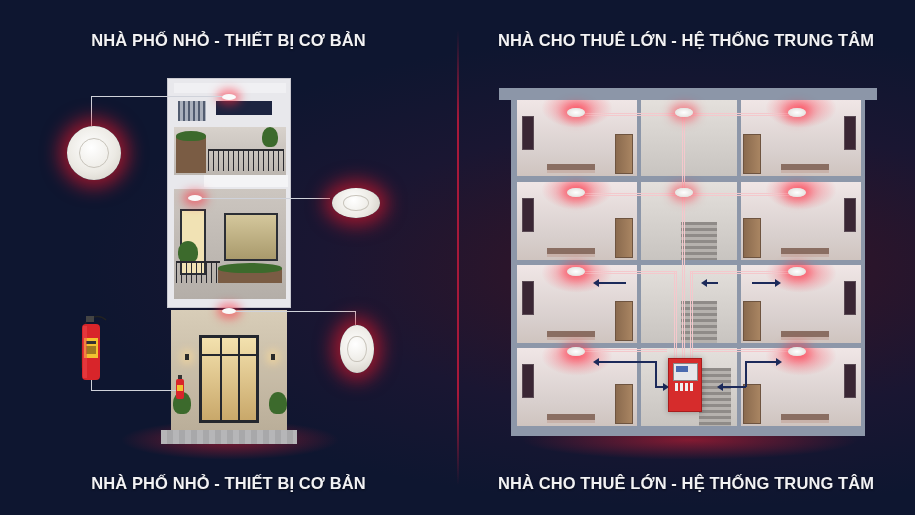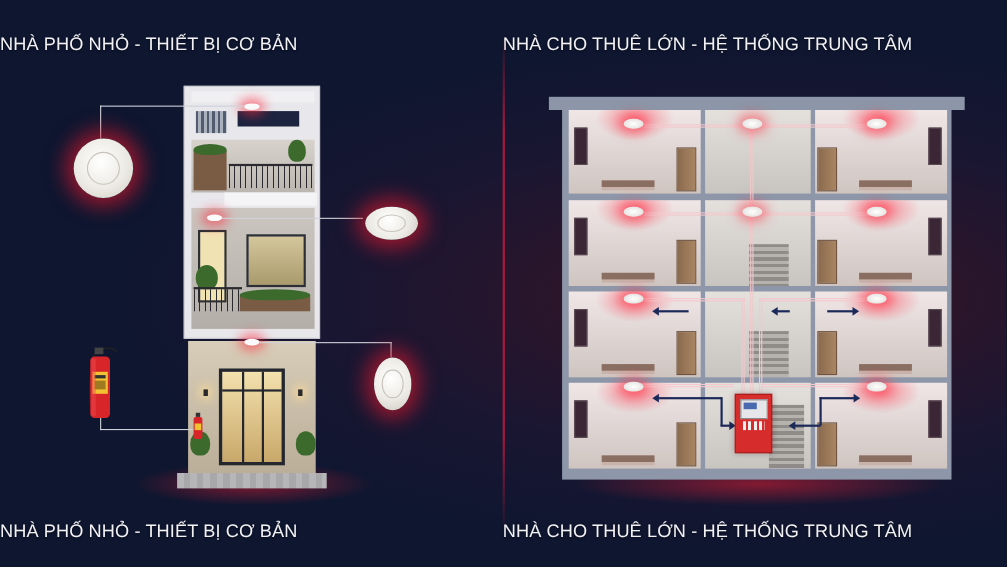--- a/index.html
+++ b/index.html
@@ -1,20 +1,20 @@
 <!DOCTYPE html>
 <html><head>
 <meta charset="utf-8">
 <style>
   * { box-sizing: border-box; margin: 0; padding: 0; }
   html, body { width: 915px; height: 515px; overflow: hidden; background: #0e1630; }
   body { position: relative; font-family: "Liberation Sans", "DejaVu Sans", sans-serif; }
   .stage { position: absolute; inset: 0; background: radial-gradient(ellipse at 690px 270px, #3a1424 0%, #1a1632 38%, #0e1630 62%), #0e1630; }
   .glow-floor { position: absolute; border-radius: 50%; background: radial-gradient(ellipse, rgba(220,30,50,0.55) 0%, rgba(220,30,50,0) 70%); }
-  .title { position: absolute; color: #f2f2f4; font-weight: normal; font-size: 16.5px; letter-spacing: 0.1px; text-align: left; white-space: nowrap; text-shadow: 0 1px 2px rgba(0,0,0,0.5); }
+  .title { position: absolute; color: #f2f2f4; font-weight: bold; font-size: 16.5px; letter-spacing: 0.1px; text-align: center; white-space: nowrap; text-shadow: 0 1px 2px rgba(0,0,0,0.5); }
   .divider { position: absolute; left: 457px; top: 30px; width: 2px; height: 455px; background: linear-gradient(to bottom, rgba(200,30,50,0) 0%, #a8193a 20%, #a8193a 80%, rgba(200,30,50,0) 100%); }
 
   
   .house { position: absolute; left: 167px; top: 78px; width: 124px; height: 365px; }
   .facade-top { position: absolute; left: 0; top: 0; width: 124px; height: 230px; background: #e8e8ec; border: 1px solid #c9c9d0; }
   .roof-cap { position: absolute; left: 6px; top: 4px; width: 112px; height: 10px; background: #f0f0f3; }
   .skylight { position: absolute; left: 48px; top: 22px; width: 56px; height: 14px; background: #1c2440; }
   .louver { position: absolute; left: 10px; top: 22px; width: 28px; height: 20px; background: repeating-linear-gradient(90deg, #525c70 0 2px, #aab0bc 2px 5px); }
   .balcony-room { position: absolute; left: 6px; top: 48px; width: 112px; height: 48px; background: linear-gradient(#d8d2cc, #bcb6b0); }
   .planter { position: absolute; background: #7a5c44; }

